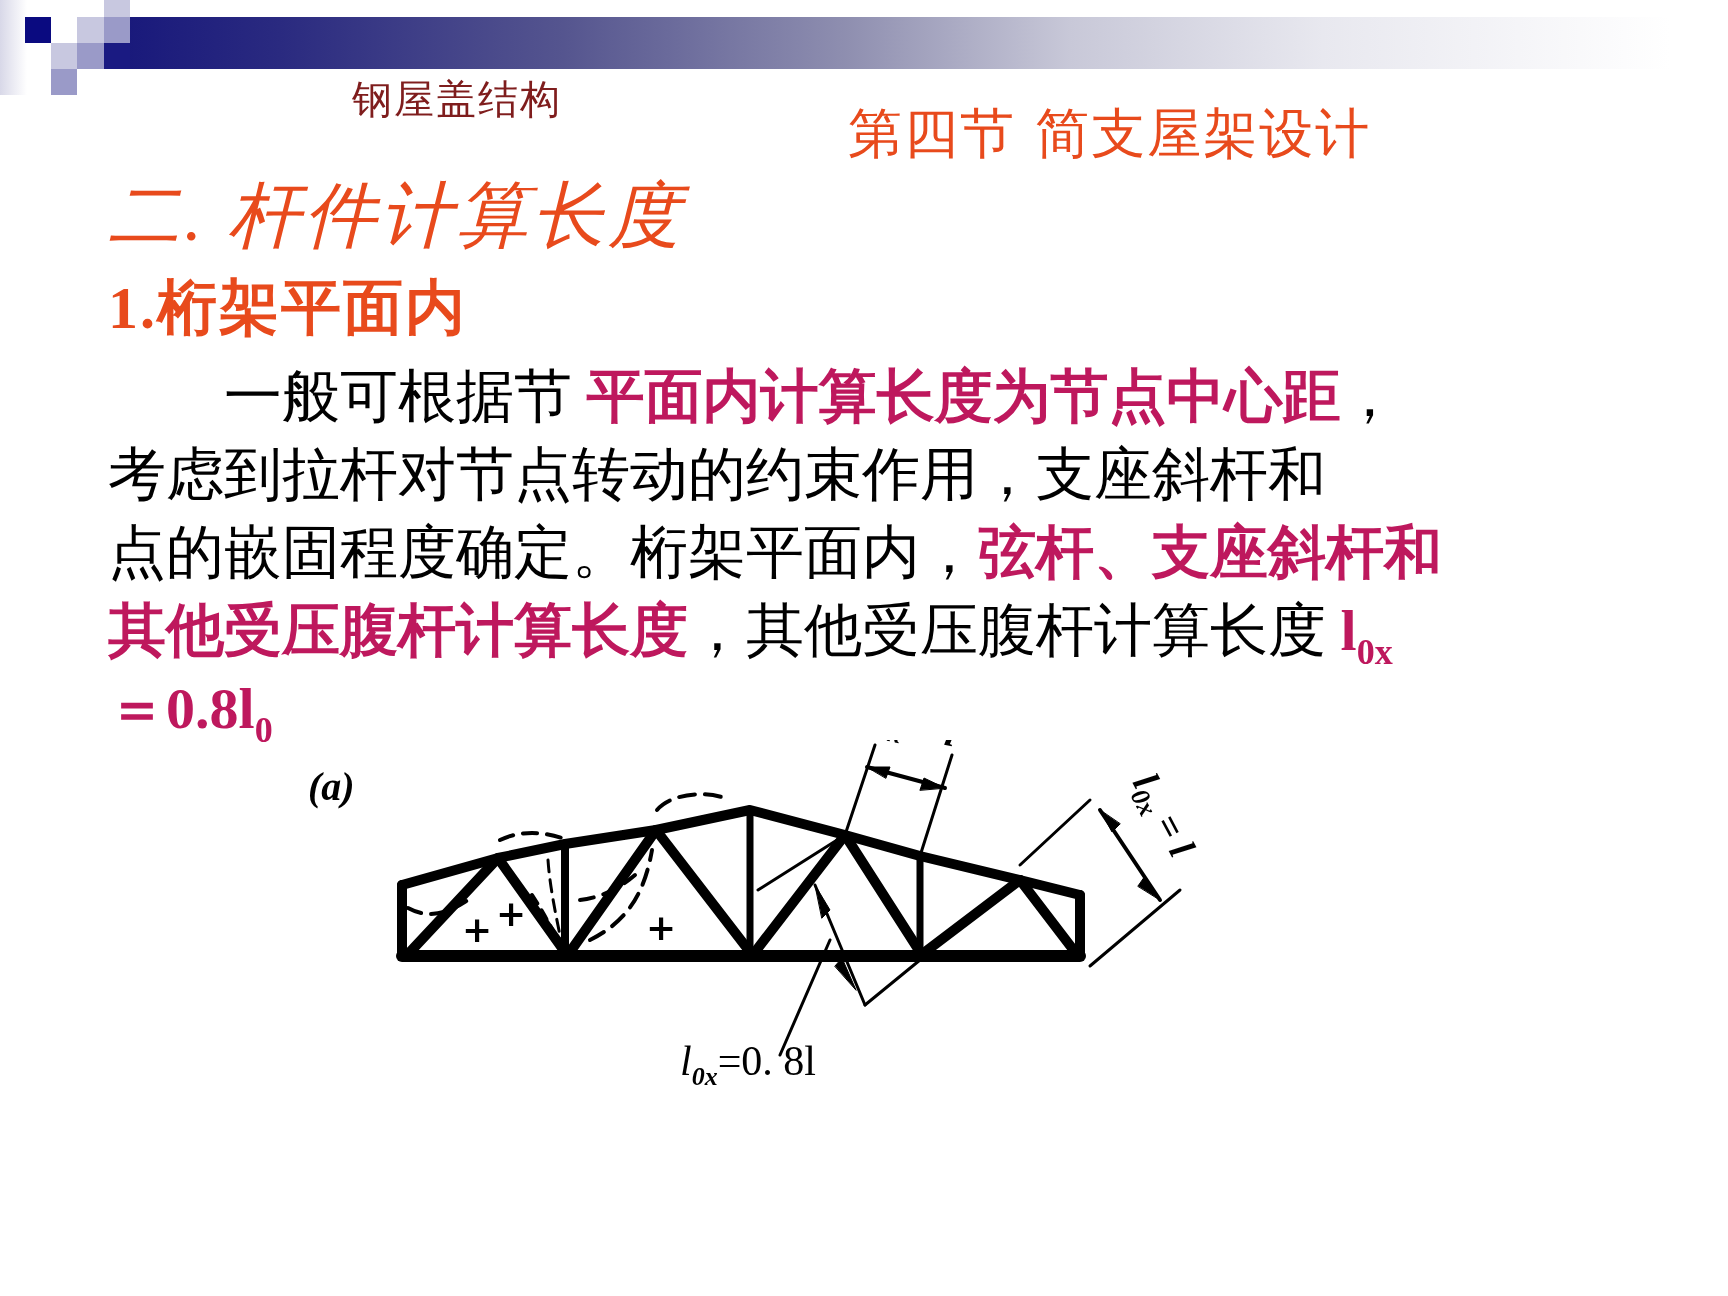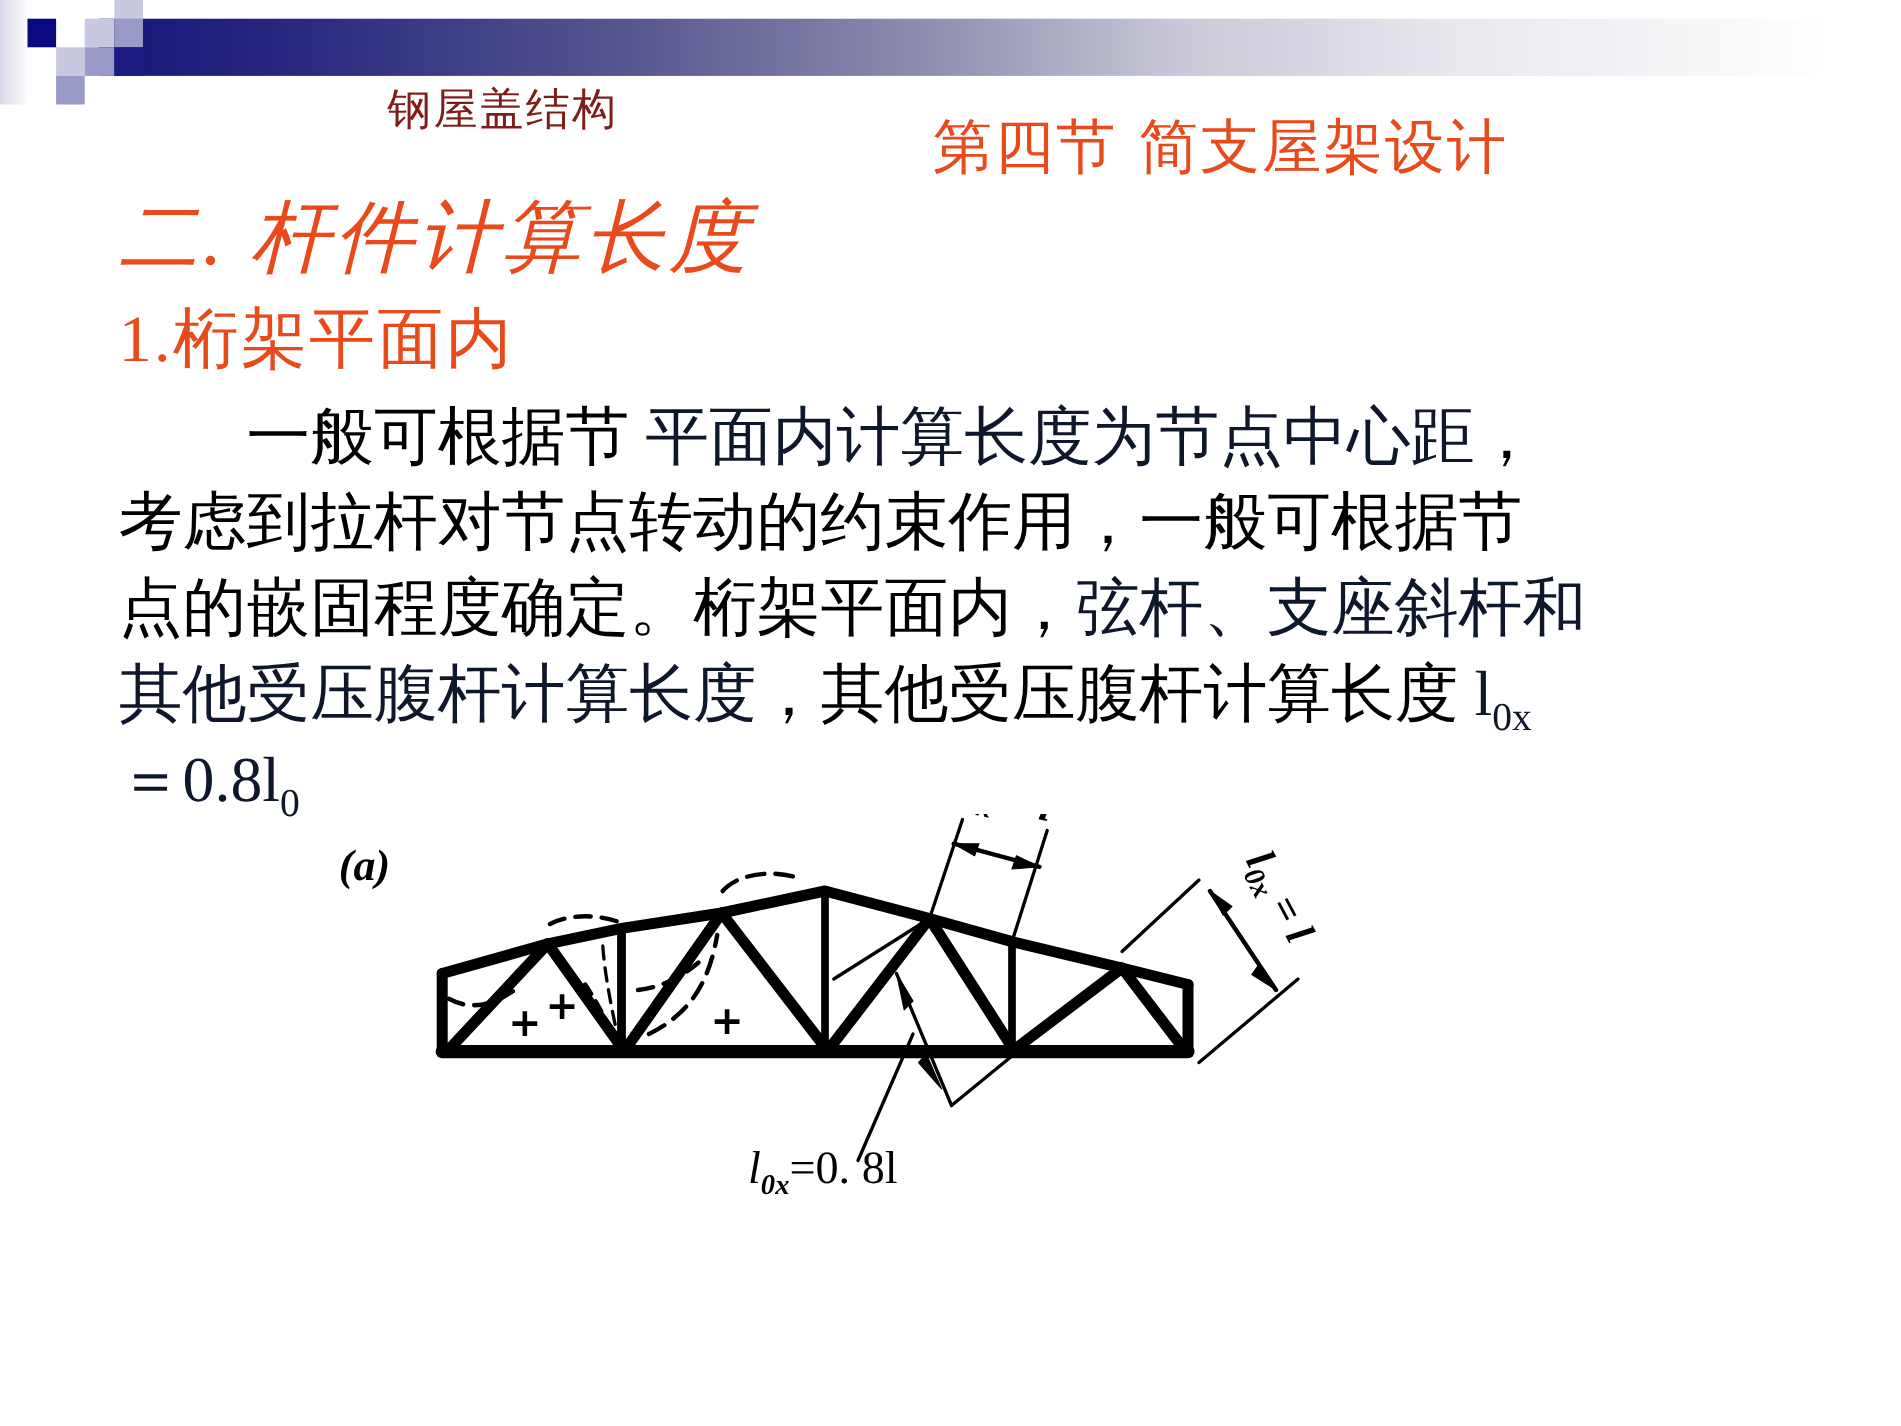--- a/index.html
+++ b/index.html
@@ -21,28 +21,28 @@
     .header-right {
       position: absolute; left: 848px; top: 72px; font-size: 54px; color: #e84a1c;
       font-family: "DejaVu Sans", sans-serif; letter-spacing: 2px; white-space: nowrap; margin-top: 26px;
     }
     .section-title {
       position: absolute; left: 108px; top: 168px; font-size: 72px; color: #e84a1c;
       white-space: nowrap; letter-spacing: 4px; font-style: italic;
     }
     .sub-title {
       position: absolute; left: 108px; top: 268px; font-size: 60px; color: #e84a1c;
-      white-space: nowrap; letter-spacing: 2px;
+      white-space: nowrap; letter-spacing: 2px; font-weight: bold;
     }
     .body-text {
       position: absolute; left: 108px; top: 358px; width: 1600px;
       font-size: 58px; line-height: 78px; color: #000000;
     }
     .line { white-space: nowrap; display: block; height: 78px; }
-    .green { color: #0f172a; }
+    .green { color: #be185d; font-weight: bold; }
     .black { color: #000000; }
     sub.small { font-size: 36px; vertical-align: -14px; line-height: 0; }
     .diagram { position: absolute; left: 300px; top: 740px; width: 1100px; height: 480px; }
   </style>
 </head>
 <body>
 
 <div class="deco">
   <div class="hbar"></div>
   <div class="sq" style="left:0;top:0;width:27px;height:95px;background:linear-gradient(to right,#d8d8e8,#ffffff);"></div>
@@ -59,21 +59,21 @@
 <div class="header-left">钢屋盖结构</div>
 <div class="header-right">第四节  简支屋架设计</div>
 
 <div class="section-title">二. 杆件计算长度</div>
 <div class="sub-title">1.桁架平面内</div>
 
 <div class="body-text">
   <span class="line">
     <span style="display:inline-block;width:116px;"></span><span class="black">一般可根据节 </span><span class="green">平面内计算长度为节点中心距</span><span class="black">，</span>
   </span>
-  <span class="line">考虑到拉杆对节点转动的约束作用，一般可根据节</span>
+  <span class="line">考虑到拉杆对节点转动的约束作用，支座斜杆和</span>
   <span class="line">
     <span class="black">点的嵌固程度确定。桁架平面内，</span><span class="green">弦杆、支座斜杆和</span>
   </span>
   <span class="line">
     <span class="green">其他受压腹杆计算长度</span><span class="black">，其他受压腹杆计算长度 </span><span class="green"><span>l</span><sub class="small">0x</sub></span>
   </span>
   <span class="line">
     <span class="green"><span>＝0.8l</span><sub class="small">0</sub></span>
   </span>
 </div>

